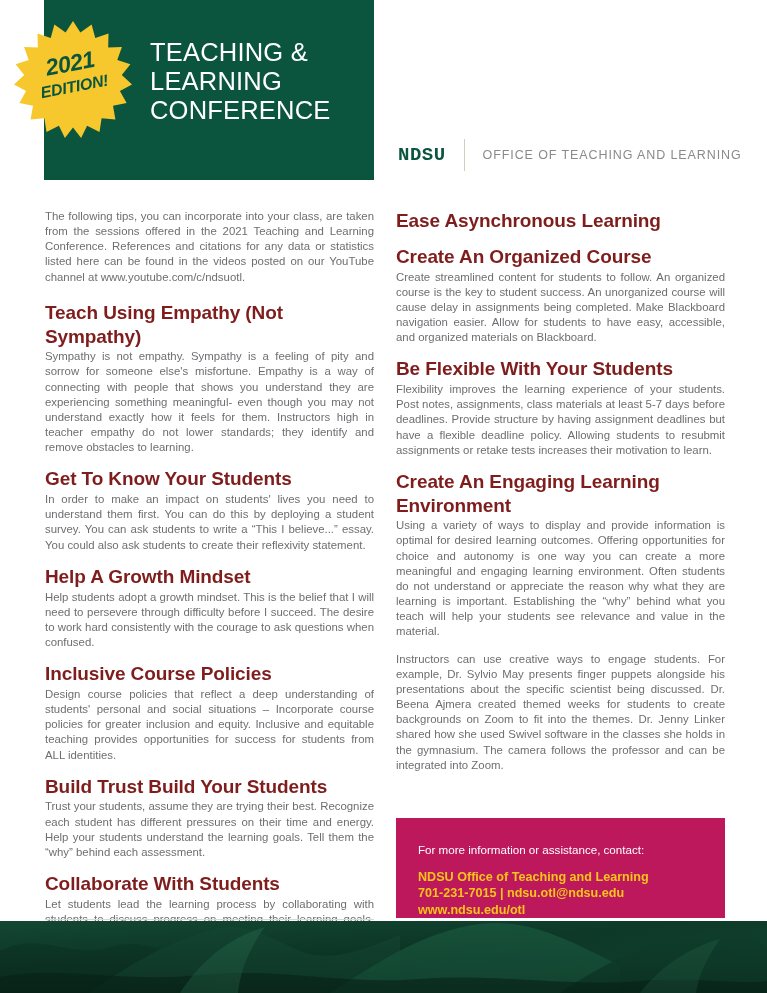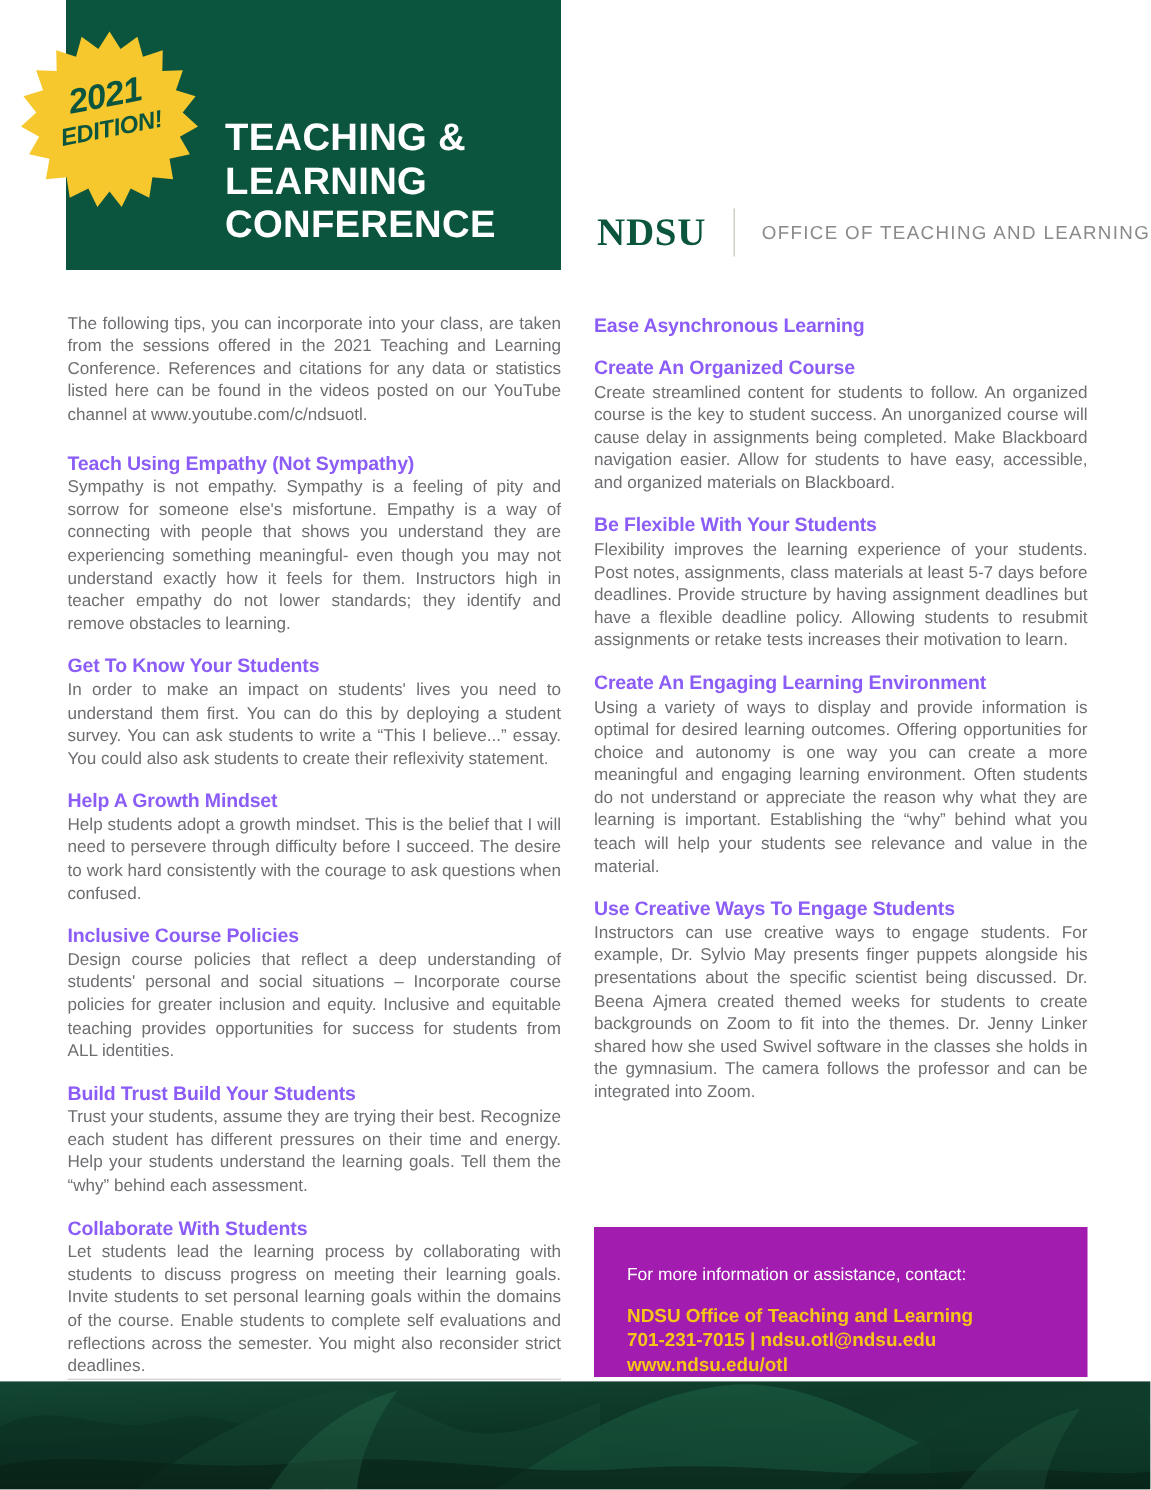--- a/index.html
+++ b/index.html
@@ -29,25 +29,24 @@
     background: #0b553f;
   }
 
   .header-title {
     position: absolute;
     left: 150px;
     top: 38px;
     width: 225px;
     color: #ffffff;
     font-size: 25.5px;
-    font-weight: bold;
+    font-weight: normal;
     line-height: 1.14;
     letter-spacing: 0.2px;
     text-transform: uppercase;
-    margin-top: 40px;
   }
   .header-title div { white-space: nowrap; }
 
   
   .badge {
     position: absolute;
     left: 14px;
     top: 20px;
     width: 118px;
     height: 118px;
@@ -88,22 +87,22 @@
   
   .logo-lockup {
     position: absolute;
     left: 398px;
     top: 140px;
     display: flex;
     align-items: center;
     height: 30px;
   }
   .logo-ndsu {
-    font-family: Liberation Serif, serif;
-    font-size: 26px;
+    font-family: Liberation Mono, monospace;
+    font-size: 19px;
     font-weight: bold;
     color: #0b553f;
     letter-spacing: 0.5px;
     line-height: 1;
   }
   .logo-divider {
     width: 1px;
     height: 32px;
     background: #cfcfc0;
     margin: 0 18px 0 18px;
@@ -128,23 +127,23 @@
     font-size: 11.4px;
     line-height: 1.33;
     color: #6d6e71;
     text-align: justify;
     margin-bottom: 16px;
   }
 
   .tip { margin-bottom: 12px; }
 
   .tip-title {
-    font-size: 13px;
-    font-weight: bold;
-    color: #8b5cf6;
+    font-size: 19px;
+    font-weight: bold;
+    color: #7f1d1d;
     line-height: 1.25;
     margin-bottom: 1px;
     letter-spacing: -0.1px;
   }
 
   .tip-body {
     font-size: 11.4px;
     line-height: 1.33;
     color: #6d6e71;
     text-align: justify;
@@ -160,21 +159,21 @@
     background: #d8d8d8;
   }
 
   
   .contact-box {
     position: absolute;
     left: 396px;
     top: 818px;
     width: 329px;
     height: 100px;
-    background: #a21caf;
+    background: #be185d;
     padding: 24px 0 0 22px;
   }
   .contact-intro {
     color: #ffffff;
     font-size: 11.6px;
     line-height: 1.3;
     margin-bottom: 12px;
   }
   .contact-line {
     color: #f5c518;
@@ -263,21 +262,20 @@
     </div>
     <div class="tip">
       <div class="tip-title">Be Flexible With Your Students</div>
       <div class="tip-body">Flexibility improves the learning experience of your students. Post notes, assignments, class materials at least 5-7 days before deadlines. Provide structure by having assignment deadlines but have a flexible deadline policy. Allowing students to resubmit assignments or retake tests increases their motivation to learn.</div>
     </div>
     <div class="tip">
       <div class="tip-title">Create An Engaging Learning Environment</div>
       <div class="tip-body">Using a variety of ways to display and provide information is optimal for desired learning outcomes. Offering opportunities for choice and autonomy is one way you can create a more meaningful and engaging learning environment. Often students do not understand or appreciate the reason why what they are learning is important. Establishing the “why” behind what you teach will help your students see relevance and value in the material.</div>
     </div>
     <div class="tip">
-      <div class="tip-title">Use Creative Ways To Engage Students</div>
       <div class="tip-body">Instructors can use creative ways to engage students. For example, Dr. Sylvio May presents finger puppets alongside his presentations about the specific scientist being discussed. Dr. Beena Ajmera created themed weeks for students to create backgrounds on Zoom to fit into the themes. Dr. Jenny Linker shared how she used Swivel software in the classes she holds in the gymnasium. The camera follows the professor and can be integrated into Zoom.</div>
     </div>
   </div>
 
   <div class="left-rule"></div>
 
   <div class="contact-box">
     <div class="contact-intro">For more information or assistance, contact:</div>
     <div class="contact-line">NDSU Office of Teaching and Learning</div>
     <div class="contact-line">701-231-7015  |  ndsu.otl@ndsu.edu</div>

